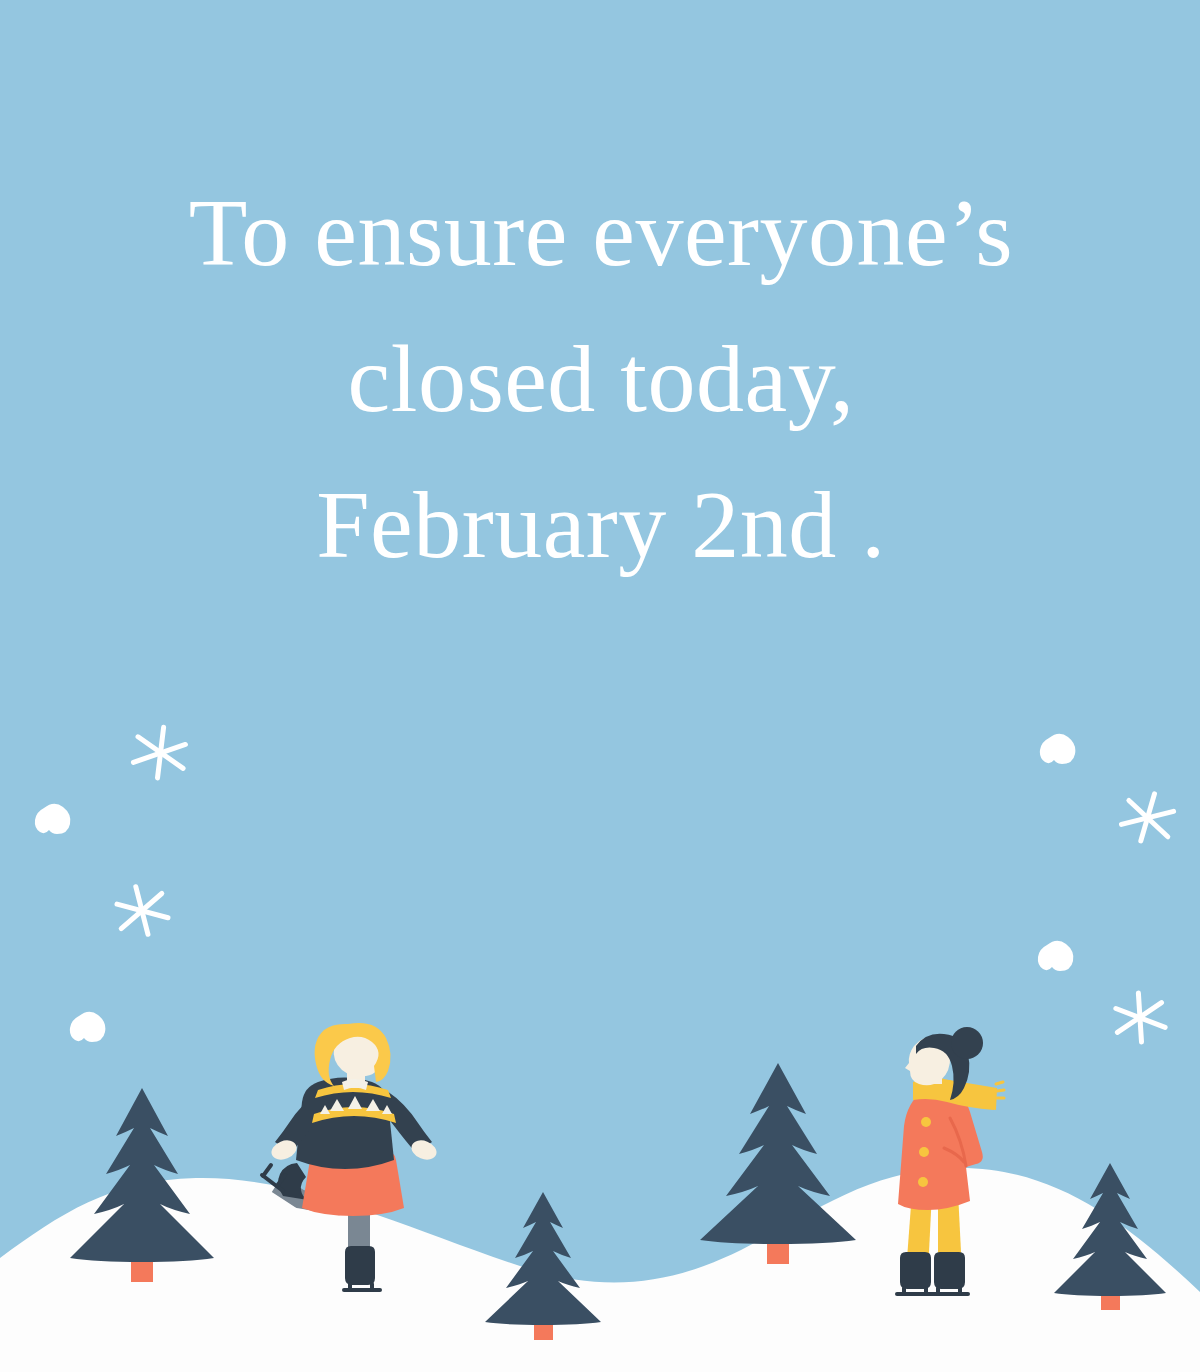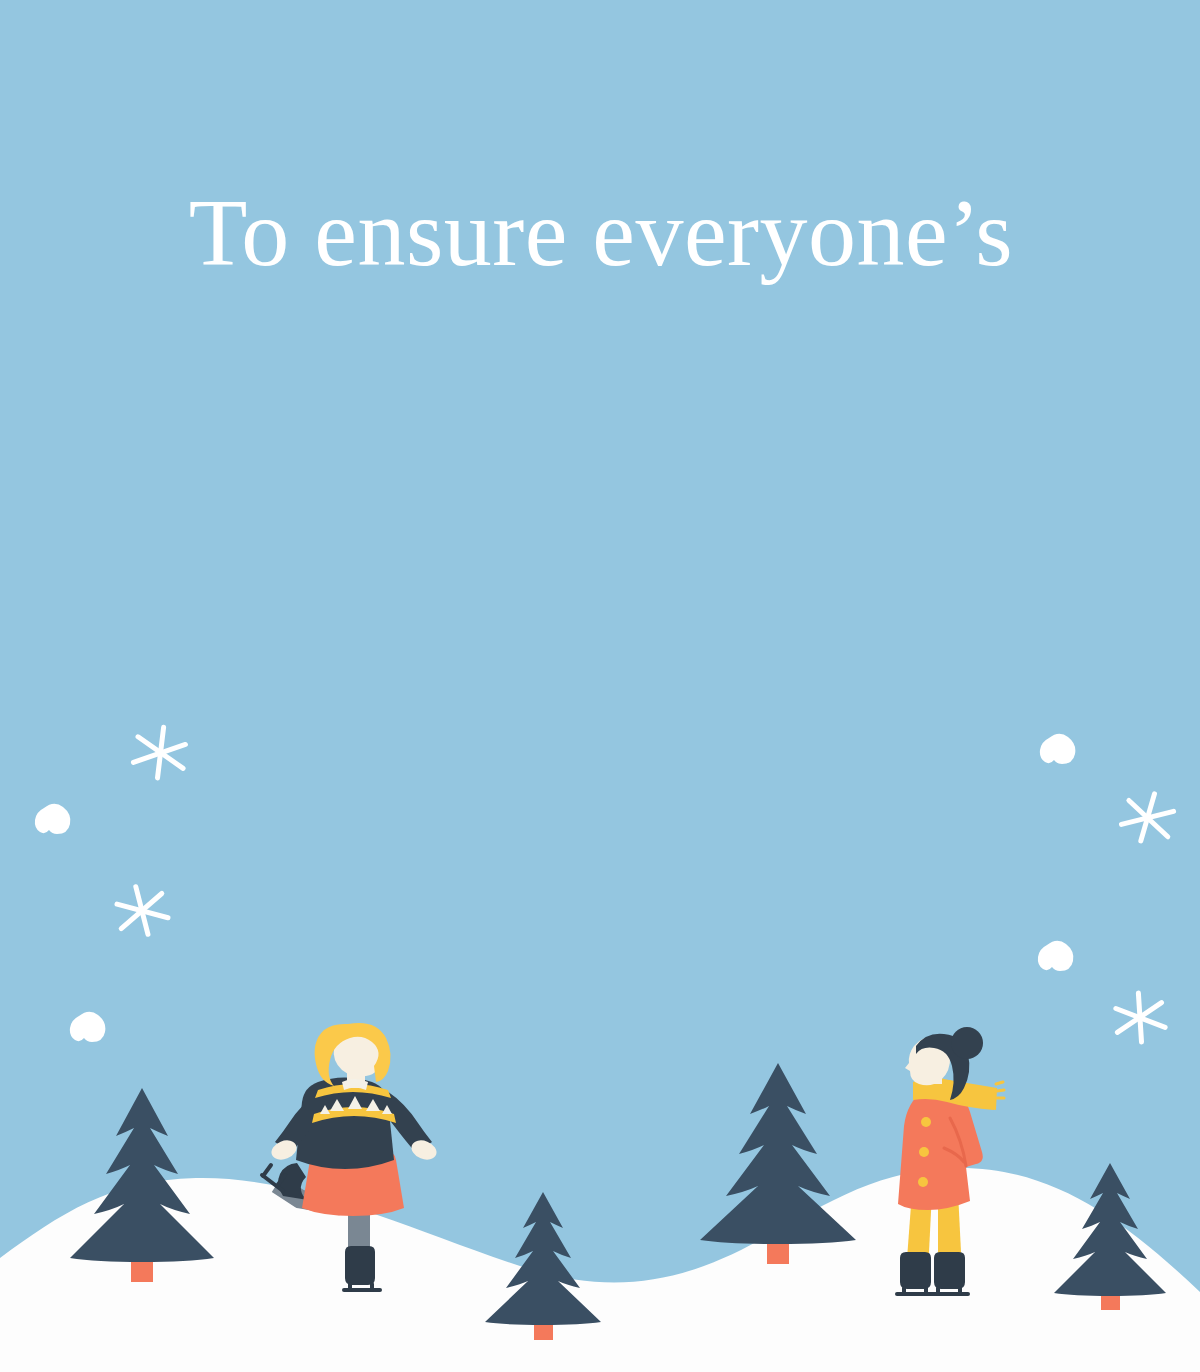--- a/index.html
+++ b/index.html
@@ -214,15 +214,17 @@
       <path fill="#f7efe1" d="M946,1036 q-22,-3 -32,10 q-6,8 -5,17 l-4,5 l5,3 q0,10 9,13 q12,4 22,-4 q10,-9 9,-24 q-1,-15 -4,-20 Z"></path>
 
       <path fill="#33414f" d="M916,1046 q10,-14 28,-12 q20,2 24,20 q4,18 -4,34 q-5,10 -14,12 q6,-18 2,-34
                q-4,-16 -18,-18 q-12,-2 -18,6 Z"></path>
       <circle cx="967" cy="1043" r="16" fill="#33414f"></circle>
     </g>
   </svg>
 
   <div id="headline">
     <span class="line">To ensure everyone’s</span>
+    <span class="line">closed today,</span>
+    <span class="line">February 2nd .</span>
   </div>
 
 </div>
 
 </body></html>

